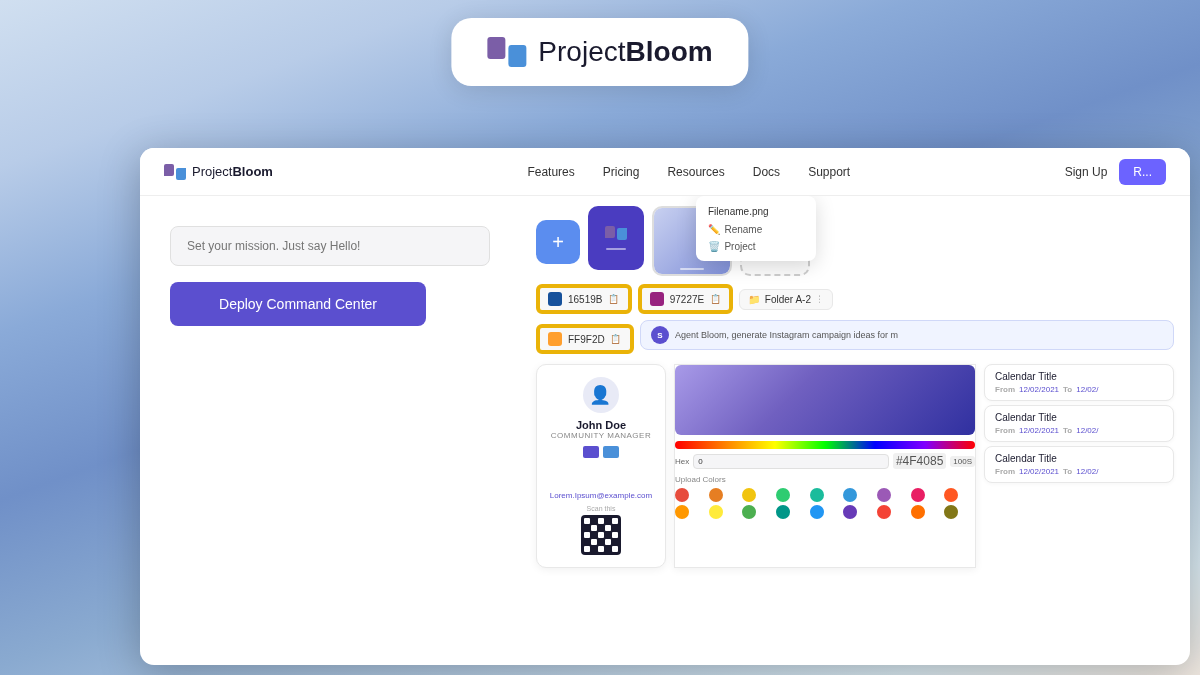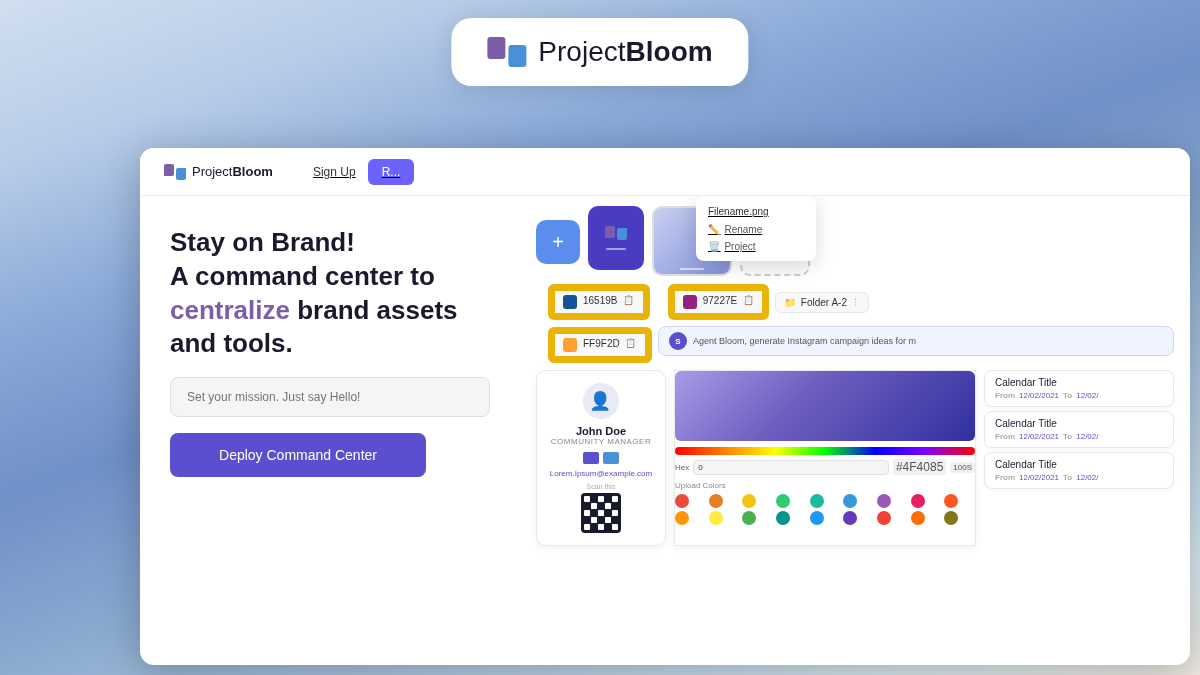--- a/index.html
+++ b/index.html
@@ -116,21 +116,20 @@
       font-size: 12px;
       color: #333;
       cursor: pointer;
       text-decoration: none;
     }
 
     .nav-actions {
       display: flex;
       align-items: center;
       gap: 12px;
-      text-decoration: underline;
     }
 
     .nav-signup {
       font-size: 12px;
       color: #333;
       cursor: pointer;
     }
 
     .nav-cta {
       background: #6c63ff;
@@ -237,21 +236,20 @@
     .context-menu {
       position: absolute;
       top: -10px;
       left: 160px;
       background: white;
       border-radius: 8px;
       box-shadow: 0 4px 20px rgba(0,0,0,0.15);
       padding: 6px 0;
       min-width: 120px;
       z-index: 5;
-      text-decoration: underline;
     }
 
     .context-menu-title {
       font-size: 10px;
       color: #333;
       padding: 4px 12px;
       font-weight: 500;
     }
 
     .context-menu-item {
@@ -267,29 +265,28 @@
     
     .color-row {
       display: flex;
       gap: 6px;
       margin-bottom: 6px;
       align-items: center;
     }
 
     .color-swatch {
       display: flex;
-      align-items: flex-start;
+      align-items: center;
       gap: 6px;
       background: #f8f8f8;
-      border: 7px solid #eab308;
+      border: 4px solid #eab308;
       border-radius: 6px;
       padding: 4px 8px;
       font-size: 10px;
       color: #333;
-      margin-left: 12px;
     }
 
     .swatch-dot {
       width: 14px;
       height: 14px;
       border-radius: 3px;
     }
 
     .folder-item {
       display: flex;
@@ -386,20 +383,21 @@
       width: 16px;
       height: 12px;
       background: #5b4fcf;
       border-radius: 2px;
     }
 
     .biz-email {
       font-size: 8px;
       color: #5b4fcf;
       margin-bottom: 5px;
+      margin-top: 28px;
     }
 
     .biz-qr {
       width: 40px;
       height: 40px;
       background: #1a1a2e;
       border-radius: 4px;
       display: grid;
       grid-template-columns: repeat(5, 1fr);
       gap: 1px;
@@ -532,35 +530,36 @@
           <div class="nav-p1"></div>
         </div>
         <div style="display:flex;flex-direction:column;margin-top:2px;">
           <div class="nav-p2"></div>
         </div>
       </div>
       <span class="nav-brand">
         <span>Project</span><strong>Bloom</strong>
       </span>
     </div>
+    <div class="nav-links">
+      <a class="nav-link">Features</a>
+      <a class="nav-link">Pricing</a>
+      <a class="nav-link">Resources</a>
+      <a class="nav-link">Docs</a>
+      <a class="nav-link">Support</a>
+    </div>
     <div class="nav-actions">
       <span class="nav-signup">Sign Up</span>
       <button class="nav-cta">R...</button>
     </div>
   </nav>
 
   <div class="main-content">
 
     <div class="hero">
-      <h1 class="hero-headline">
-        <span>Stay on Brand!</span><br>
-        <span>A command center to</span><br>
-        <span class="hero-highlight">centralize</span><span> brand assets</span><br>
-        <span>and tools.</span>
-      </h1>
       <input class="hero-input" type="text" placeholder="Set your mission. Just say Hello!" style="">
       <button class="hero-btn">Deploy Command Center</button>
     </div>
 
     <div class="ui-showcase">
 
       <div class="file-section">
 
         <div style="width:44px;height:44px;background:#5b8def;border-radius:10px;display:flex;align-items:center;justify-content:center;color:white;font-size:20px;margin-top:14px;">+</div>
 

